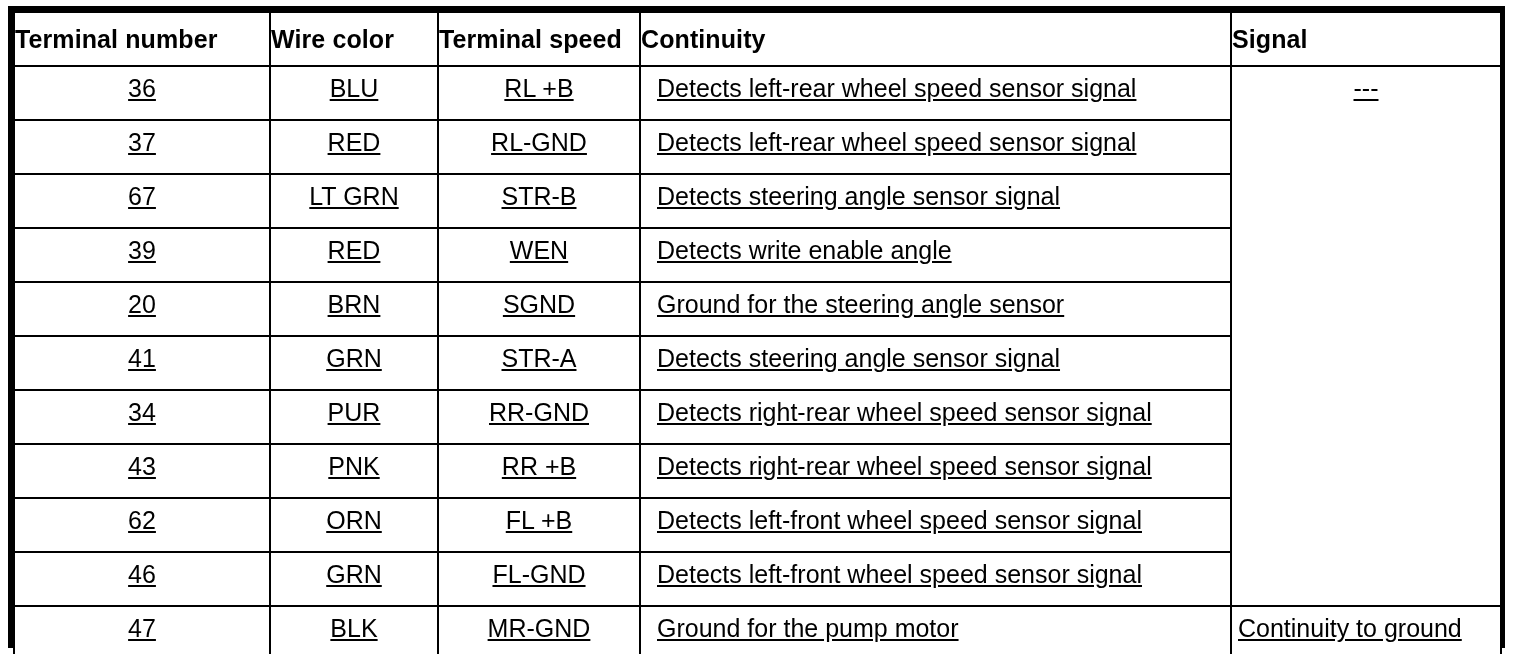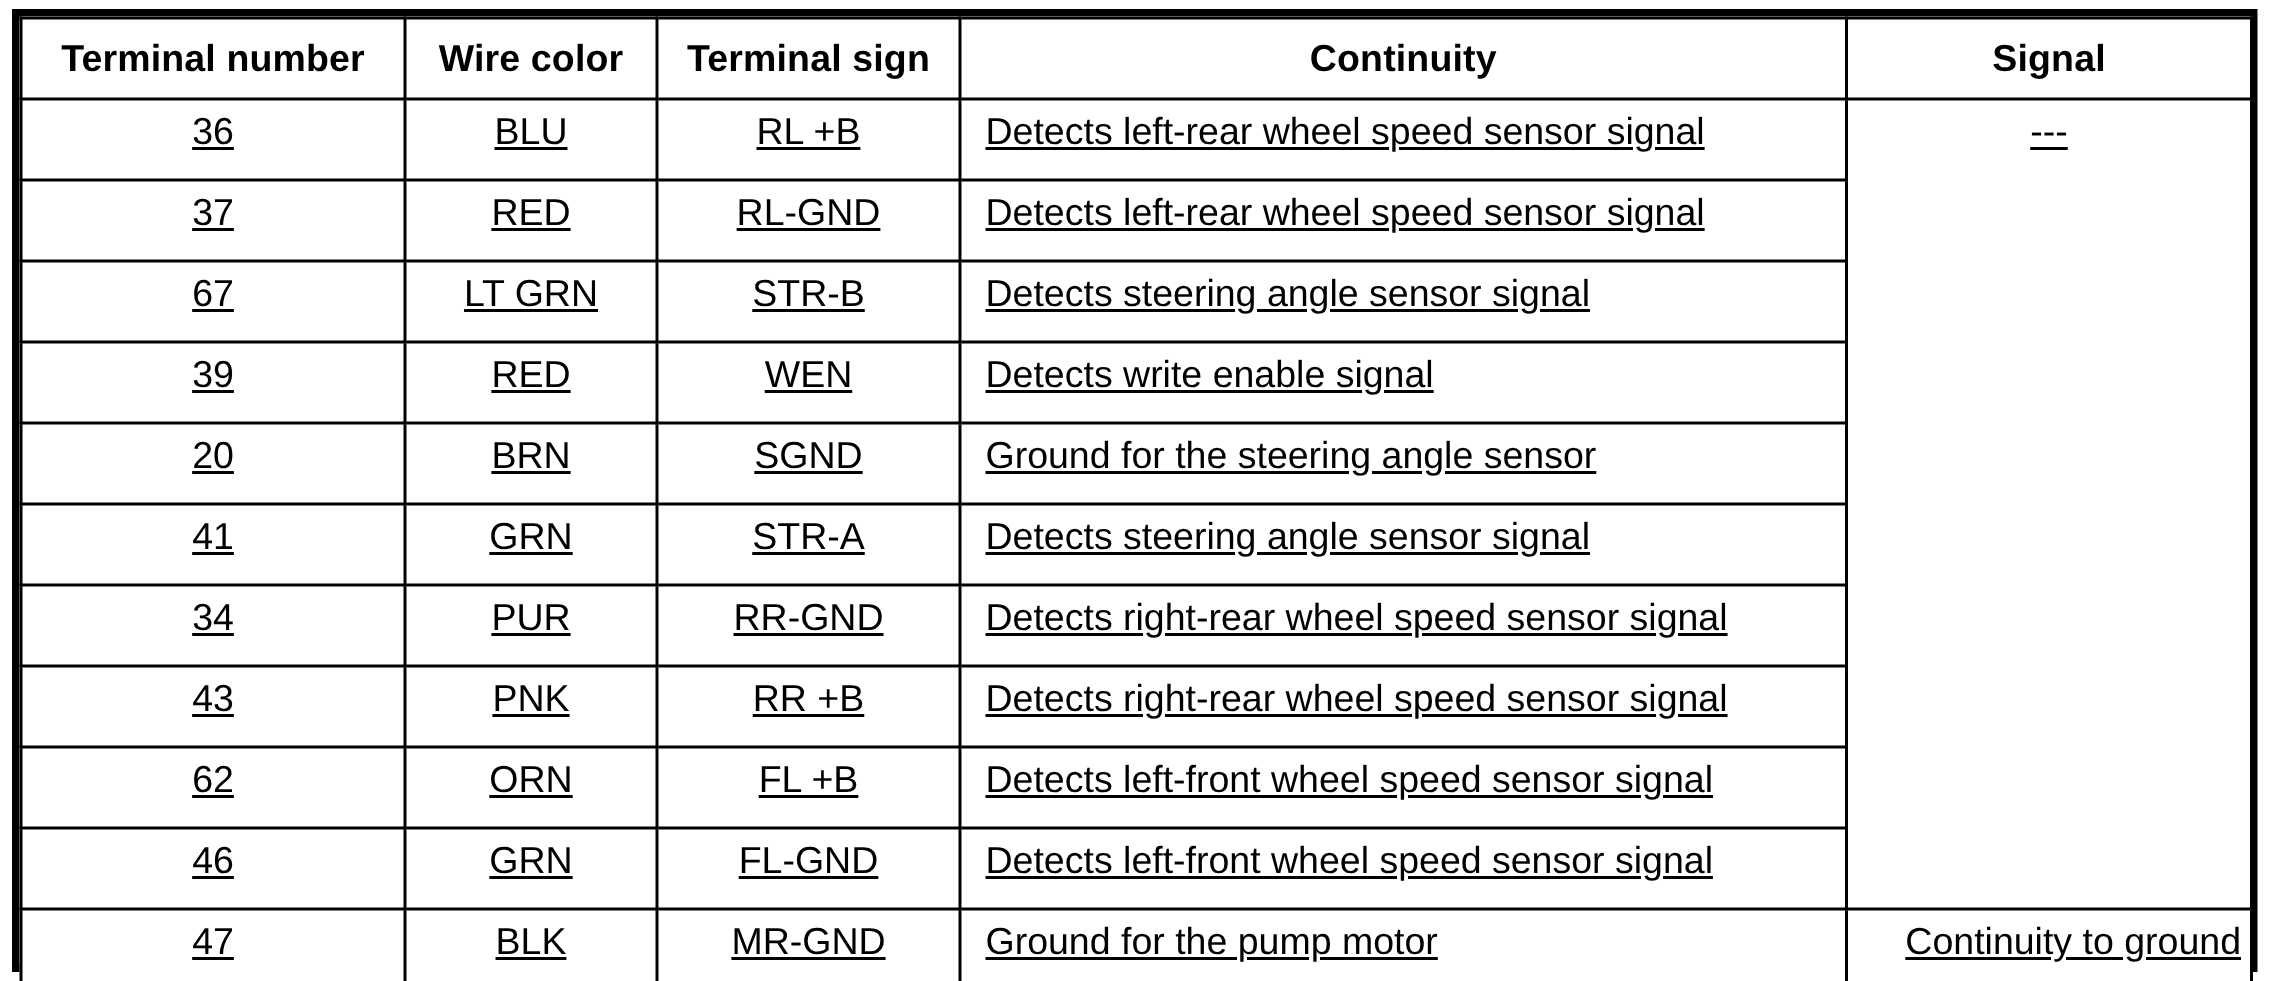--- a/index.html
+++ b/index.html
@@ -56,21 +56,21 @@
   col.c-wire      { width: 168px; }
   col.c-sign      { width: 202px; }
   col.c-desc      { width: 591px; }
   col.c-signal    { width: 270px; }
 
   
   tr.header-row th {
     height: 52px;
     font-size: 25px;
     font-weight: bold;
-    text-align: center;
+    text-align: left;
     vertical-align: middle;
     letter-spacing: 0.1px;
   }
 
   
   tr.data-row td {
     height: 52px;
     font-size: 25px;
   }
 
@@ -88,21 +88,21 @@
     text-align: center;
   }
 
   td.col-desc .cell-inner {
     text-align: left;
     padding-left: 16px;
     padding-right: 8px;
   }
 
   td.col-signal .cell-inner {
-    text-align: right;
+    text-align: left;
     padding-left: 6px;
     padding-right: 6px;
   }
 
   td.signal-merged {
     vertical-align: top;
   }
   td.signal-merged .cell-inner {
     text-align: center;
     padding-top: 8px;
@@ -123,21 +123,21 @@
         <col class="c-terminal">
         <col class="c-wire">
         <col class="c-sign">
         <col class="c-desc">
         <col class="c-signal">
       </colgroup>
       <thead>
         <tr class="header-row">
           <th>Terminal number</th>
           <th>Wire color</th>
-          <th>Terminal sign</th>
+          <th>Terminal speed</th>
           <th>Continuity</th>
           <th>Signal</th>
         </tr>
       </thead>
       <tbody>
 
         <tr class="data-row">
           <td class="col-terminal">
               <span class="cell-inner">36</span>
             </td>
@@ -189,21 +189,21 @@
           <td class="col-terminal">
               <span class="cell-inner">39</span>
             </td>
           <td class="col-wire">
               <span class="cell-inner">RED</span>
             </td>
           <td class="col-sign">
               <span class="cell-inner">WEN</span>
             </td>
           <td class="col-desc">
-              <span class="cell-inner">Detects write enable signal</span>
+              <span class="cell-inner">Detects write enable angle</span>
             </td>
         </tr>
 
         <tr class="data-row">
           <td class="col-terminal">
               <span class="cell-inner">20</span>
             </td>
           <td class="col-wire">
               <span class="cell-inner">BRN</span>
             </td>

